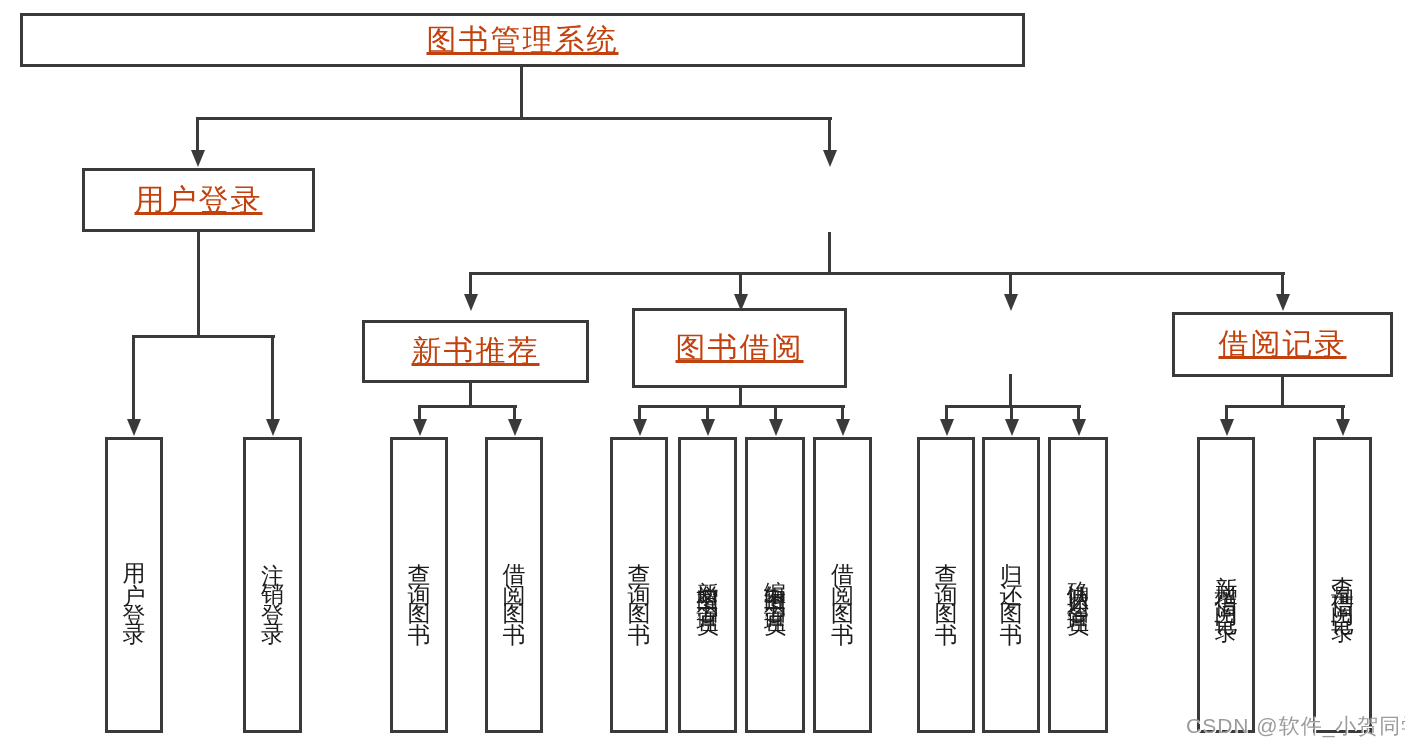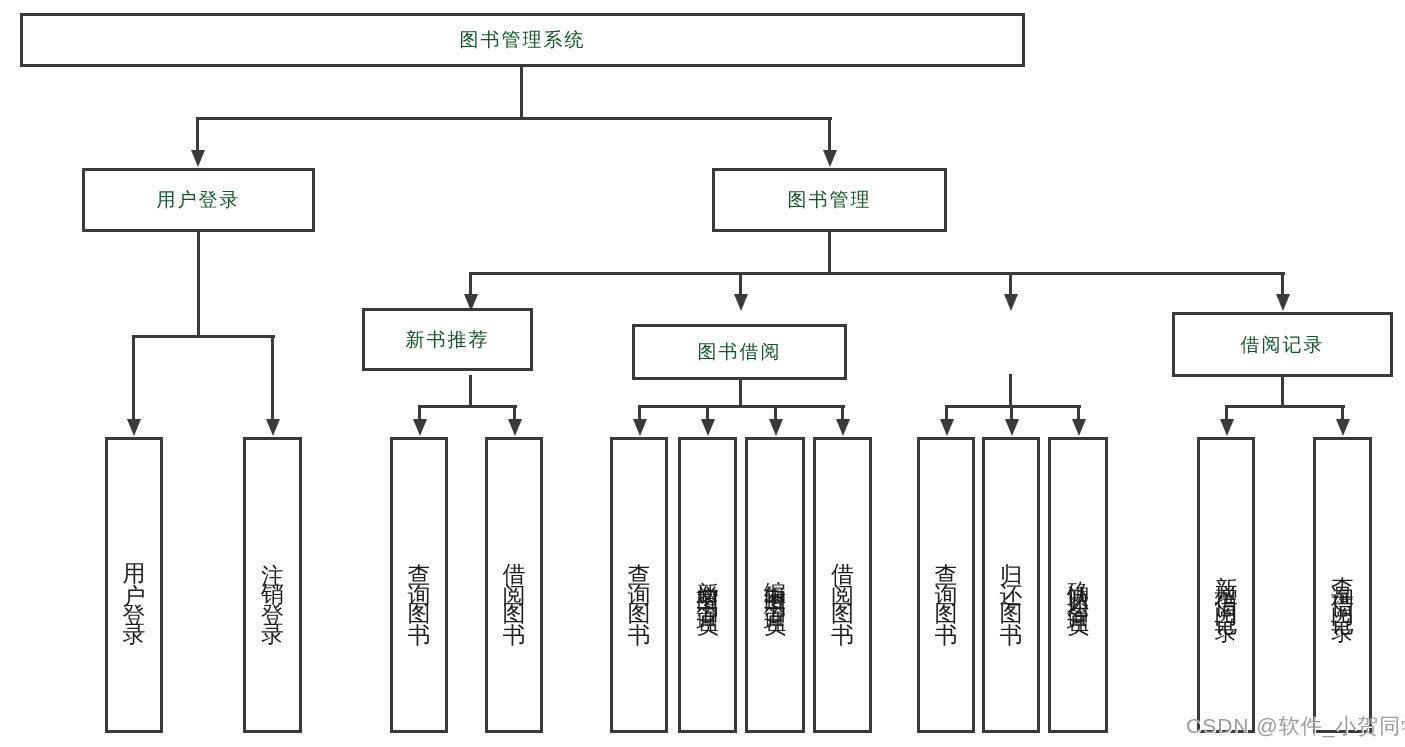--- a/index.html
+++ b/index.html
@@ -5,21 +5,21 @@
   html,body{margin:0;padding:0;background:#ffffff;}
   .stage{
     position:relative;width:1405px;height:747px;background:#ffffff;overflow:hidden;
     font-family:"Liberation Sans","DejaVu Sans",sans-serif;color:#1c1c1c;
   }
   
   .hbox{
     position:absolute;box-sizing:border-box;border:3px solid #3a3a3a;background:#ffffff;
     display:flex;align-items:center;justify-content:center;z-index:2;
   }
-  .hlabel{font-size:19px;letter-spacing:2px;color:#14532d;white-space:nowrap;}
+  .hlabel{font-size:30px;letter-spacing:2px;color:#c2410c;white-space:nowrap;text-decoration:underline;}
   
   .vbox{
     position:absolute;box-sizing:border-box;border:3px solid #3a3a3a;background:#ffffff;
     display:flex;align-items:center;justify-content:center;z-index:2;
   }
   .vlabel{
     writing-mode:vertical-rl;font-size:23px;color:#1c1c1c;line-height:1;white-space:nowrap;
   }
   .sp4{letter-spacing:20px;}
   .sp6{letter-spacing:9px;}
@@ -42,28 +42,25 @@
 
 <div class="stage">
 
   <div class="hbox" style="left:20px;top:13px;width:1005px;height:54px">
     <span class="hlabel">图书管理系统</span>
   </div>
 
   <div class="hbox" style="left:82px;top:168px;width:233px;height:64px">
     <span class="hlabel">用户登录</span>
   </div>
-  <div class="hbox" style="left:712px;top:168px;width:235px;height:64px">
-    <span class="hlabel">图书管理</span>
-  </div>
 
-  <div class="hbox" style="left:362px;top:308px;width:171px;height:63px">
+  <div class="hbox" style="left:362px;top:320px;width:227px;height:63px">
     <span class="hlabel">新书推荐</span>
   </div>
-  <div class="hbox" style="left:632px;top:324px;width:215px;height:56px">
+  <div class="hbox" style="left:632px;top:308px;width:215px;height:80px">
     <span class="hlabel">图书借阅</span>
   </div>
   <div class="hbox" style="left:1172px;top:312px;width:221px;height:65px">
     <span class="hlabel">借阅记录</span>
   </div>
 
   <div class="vbox" style="left:105px;top:437px;width:58px;height:296px">
     <span class="vlabel sp4">用户登录</span>
   </div>
   <div class="vbox" style="left:243px;top:437px;width:59px;height:296px">

